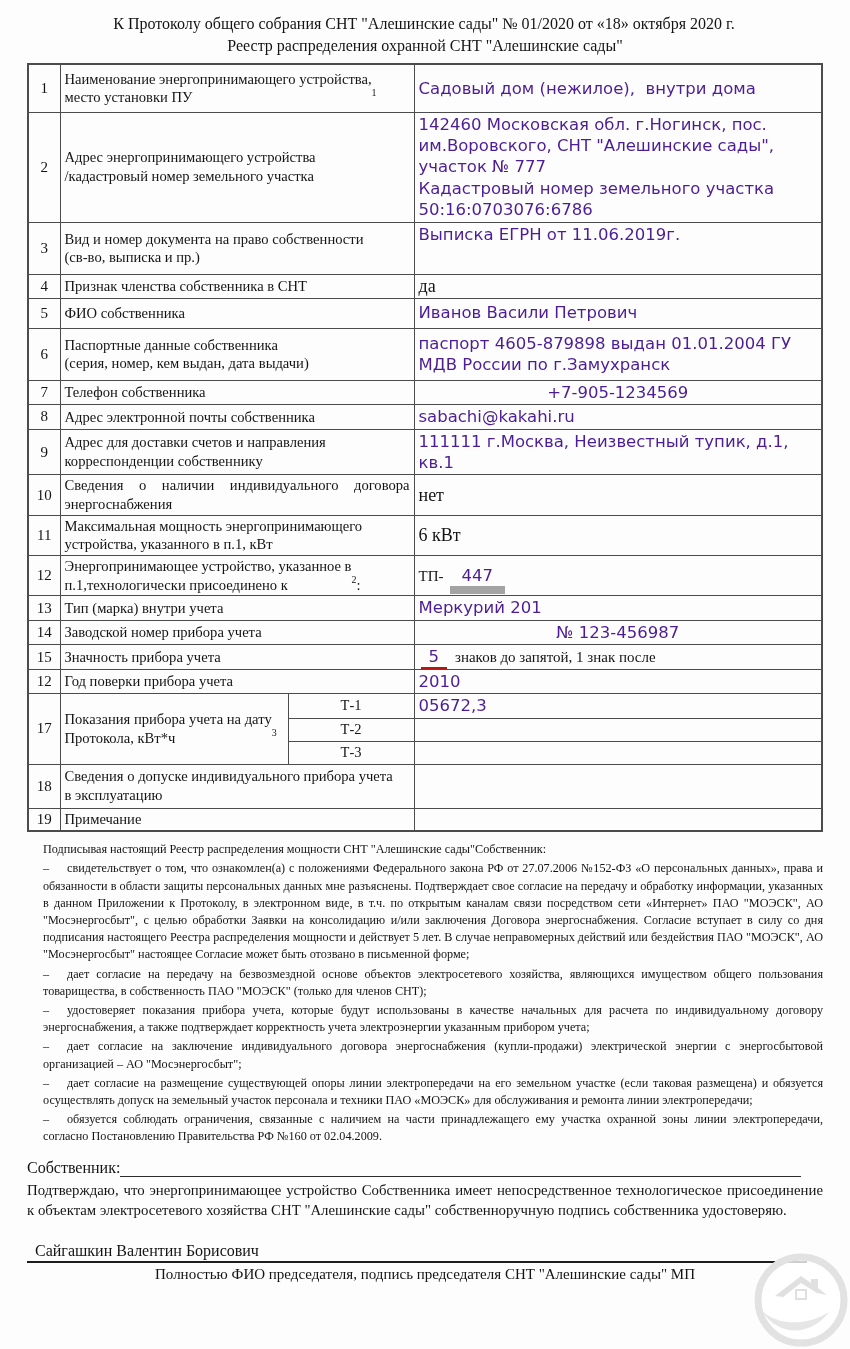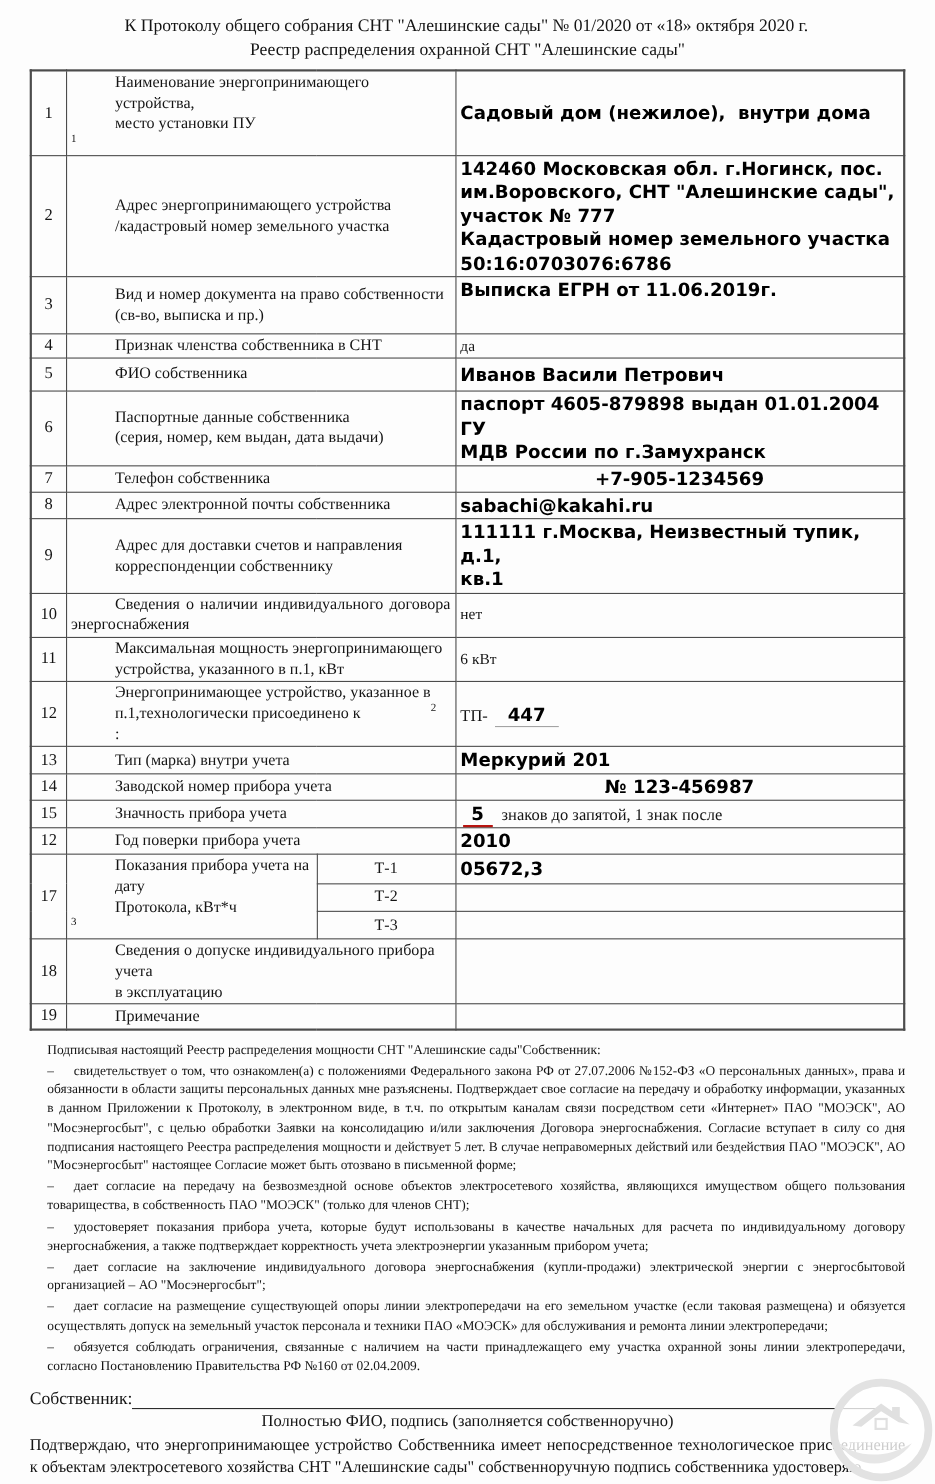--- a/index.html
+++ b/index.html
@@ -14,34 +14,34 @@
   .hdr-appendix{text-align:right;font-size:15.5px;padding-right:6px;}
   .hdr-protocol{text-align:center;font-size:16px;margin-top:5px;padding-right:2px;}
   .hdr-title{text-align:center;font-size:16px;margin-top:4px;}
 
   
   table.reg{border-collapse:collapse;width:100%;margin-top:8px;table-layout:fixed;}
   table.reg{border:2px solid #4c4c4c;}
   table.reg td{border:1px solid #4c4c4c;vertical-align:middle;padding:1px 4px;}
   td.num{text-align:center;font-size:15px;padding:1px 2px;}
   td.lblc{padding:2px 6px 2px 9px;}
-  .lbl{font-size:14.6px;line-height:1.28;white-space:pre-line;display:inline-block;margin-left:40px;}
+  .lbl{font-size:14.6px;line-height:1.28;white-space:pre-line;display:inline-block;}
   td.just{text-align:justify;}
   td.just .lbl{white-space:normal;display:inline;}
   sup{font-size:10px;line-height:0;}
   td.valc{padding:2px 6px 2px 8px;}
-  .vred{font-family:"DejaVu Sans",sans-serif;font-weight:bold;color:#000000;
+  .vred{font-family:"DejaVu Sans",sans-serif;font-weight:normal;color:#4c1d95;
         font-size:16.5px;line-height:1.3;white-space:pre-line;text-align:center;}
-  .vblk{font-size:14px;}
+  .vblk{font-size:18px;}
   .tcell{text-align:center;font-size:14.5px;padding:1px 2px;}
   .ctr{text-align:center;}
   .pl12{padding-left:12px;}
   .pl16{padding-left:16px;}
   .pl78{padding-left:78px;}
-  .ru447{border-bottom:1px solid #a3a3a3;padding:0 12px 1px 12px;margin-left:6px;}
+  .ru447{border-bottom:8px solid #a3a3a3;padding:0 12px 1px 12px;margin-left:6px;}
   .ru5{border-bottom:2px solid #b81410;padding:0 8px 1px 8px;margin-left:2px;}
   .sfx{font-size:15px;margin-left:8px;}
   .pfx{font-size:15px;}
   
   .h48{height:48px}.h100{height:100px}.h52{height:52px}.h22{height:22px}
   .h30{height:30px}.h42{height:42px}.h34{height:34px}.h23{height:23px}.h44{height:44px}
 
   
   .legal{margin-top:9px;font-size:12.2px;line-height:1.41;margin-left:16px;}
   .legal .intro{margin:0 0 2px 0;}
@@ -204,21 +204,20 @@
     <p class="clause"><span class="dash">–</span><span>удостоверяет показания прибора учета, которые будут использованы в качестве начальных для расчета по индивидуальному договору энергоснабжения, а также подтверждает корректность учета электроэнергии указанным прибором учета;</span></p>
     <p class="clause"><span class="dash">–</span><span>дает согласие на заключение индивидуального договора энергоснабжения (купли-продажи) электрической энергии с энергосбытовой организацией – АО "Мосэнергосбыт";</span></p>
     <p class="clause"><span class="dash">–</span><span>дает согласие на размещение существующей опоры линии электропередачи на его земельном участке (если таковая размещена) и обязуется осуществлять допуск на земельный участок персонала и техники ПАО «МОЭСК» для обслуживания и ремонта линии электропередачи;</span></p>
     <p class="clause"><span class="dash">–</span><span>обязуется соблюдать ограничения, связанные с наличием на части принадлежащего ему участка охранной зоны линии электропередачи, согласно Постановлению Правительства РФ №160 от 02.04.2009.</span></p>
   </div>
 
   <div class="sig-owner">
     <span>Собственник:</span>
     <span class="fill"></span>
   </div>
-  <div class="caption">Полностью ФИО, подпись (заполняется собственноручно)</div>
   <p class="confirm">Подтверждаю, что энергопринимающее устройство Собственника имеет непосредственное технологическое присоединение к объектам электросетевого хозяйства СНТ "Алешинские сады" собственноручную подпись собственника удостоверяю.</p>
 
   <div class="sig-chair"><span>Сайгашкин Валентин Борисович</span></div>
   <div class="caption">Полностью ФИО председателя, подпись председателя СНТ "Алешинские сады" МП</div>
 
 </div>
 
 <svg class="watermark" width="106" height="97" viewBox="0 0 106 97" aria-hidden="true">
   <circle cx="56" cy="48" r="43" fill="rgba(255,255,255,0.78)" stroke="#e2e2e2" stroke-width="7"></circle>
   <path d="M30 44 L56 24 L66 31 L66 27 L73 27 L73 36 L82 43 L72 41 L56 31 L38 45 Z" fill="#e0e0e0"></path>

